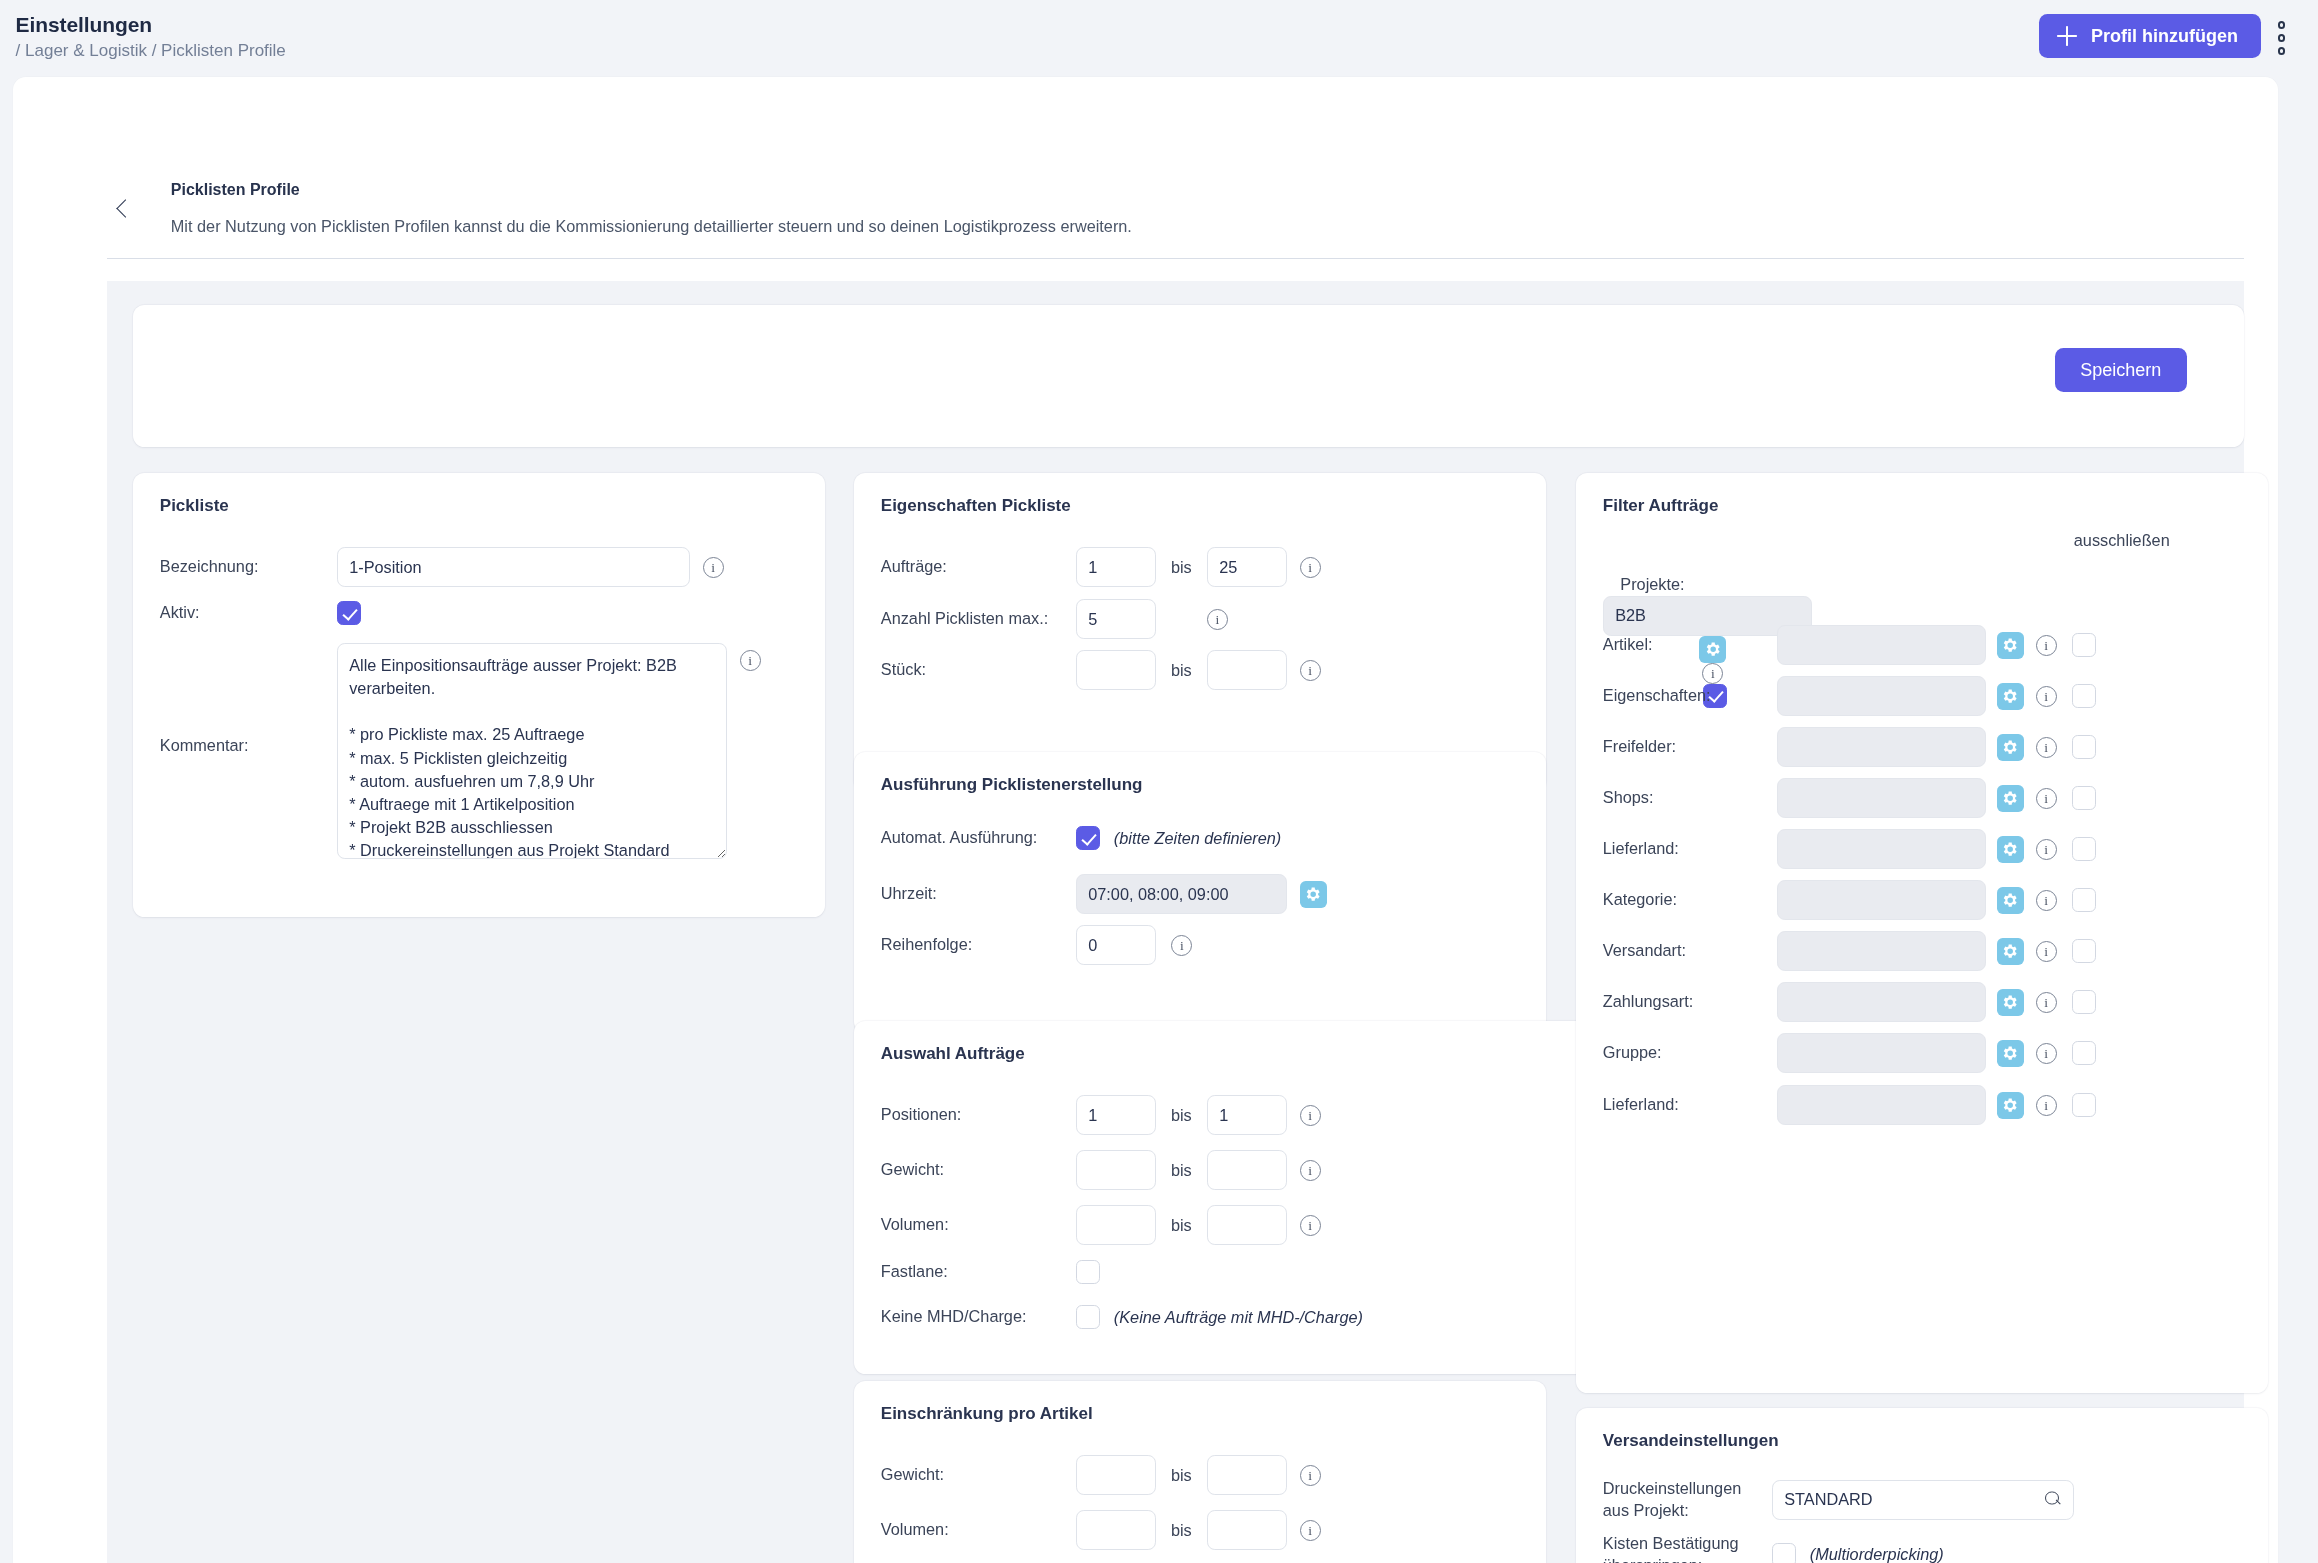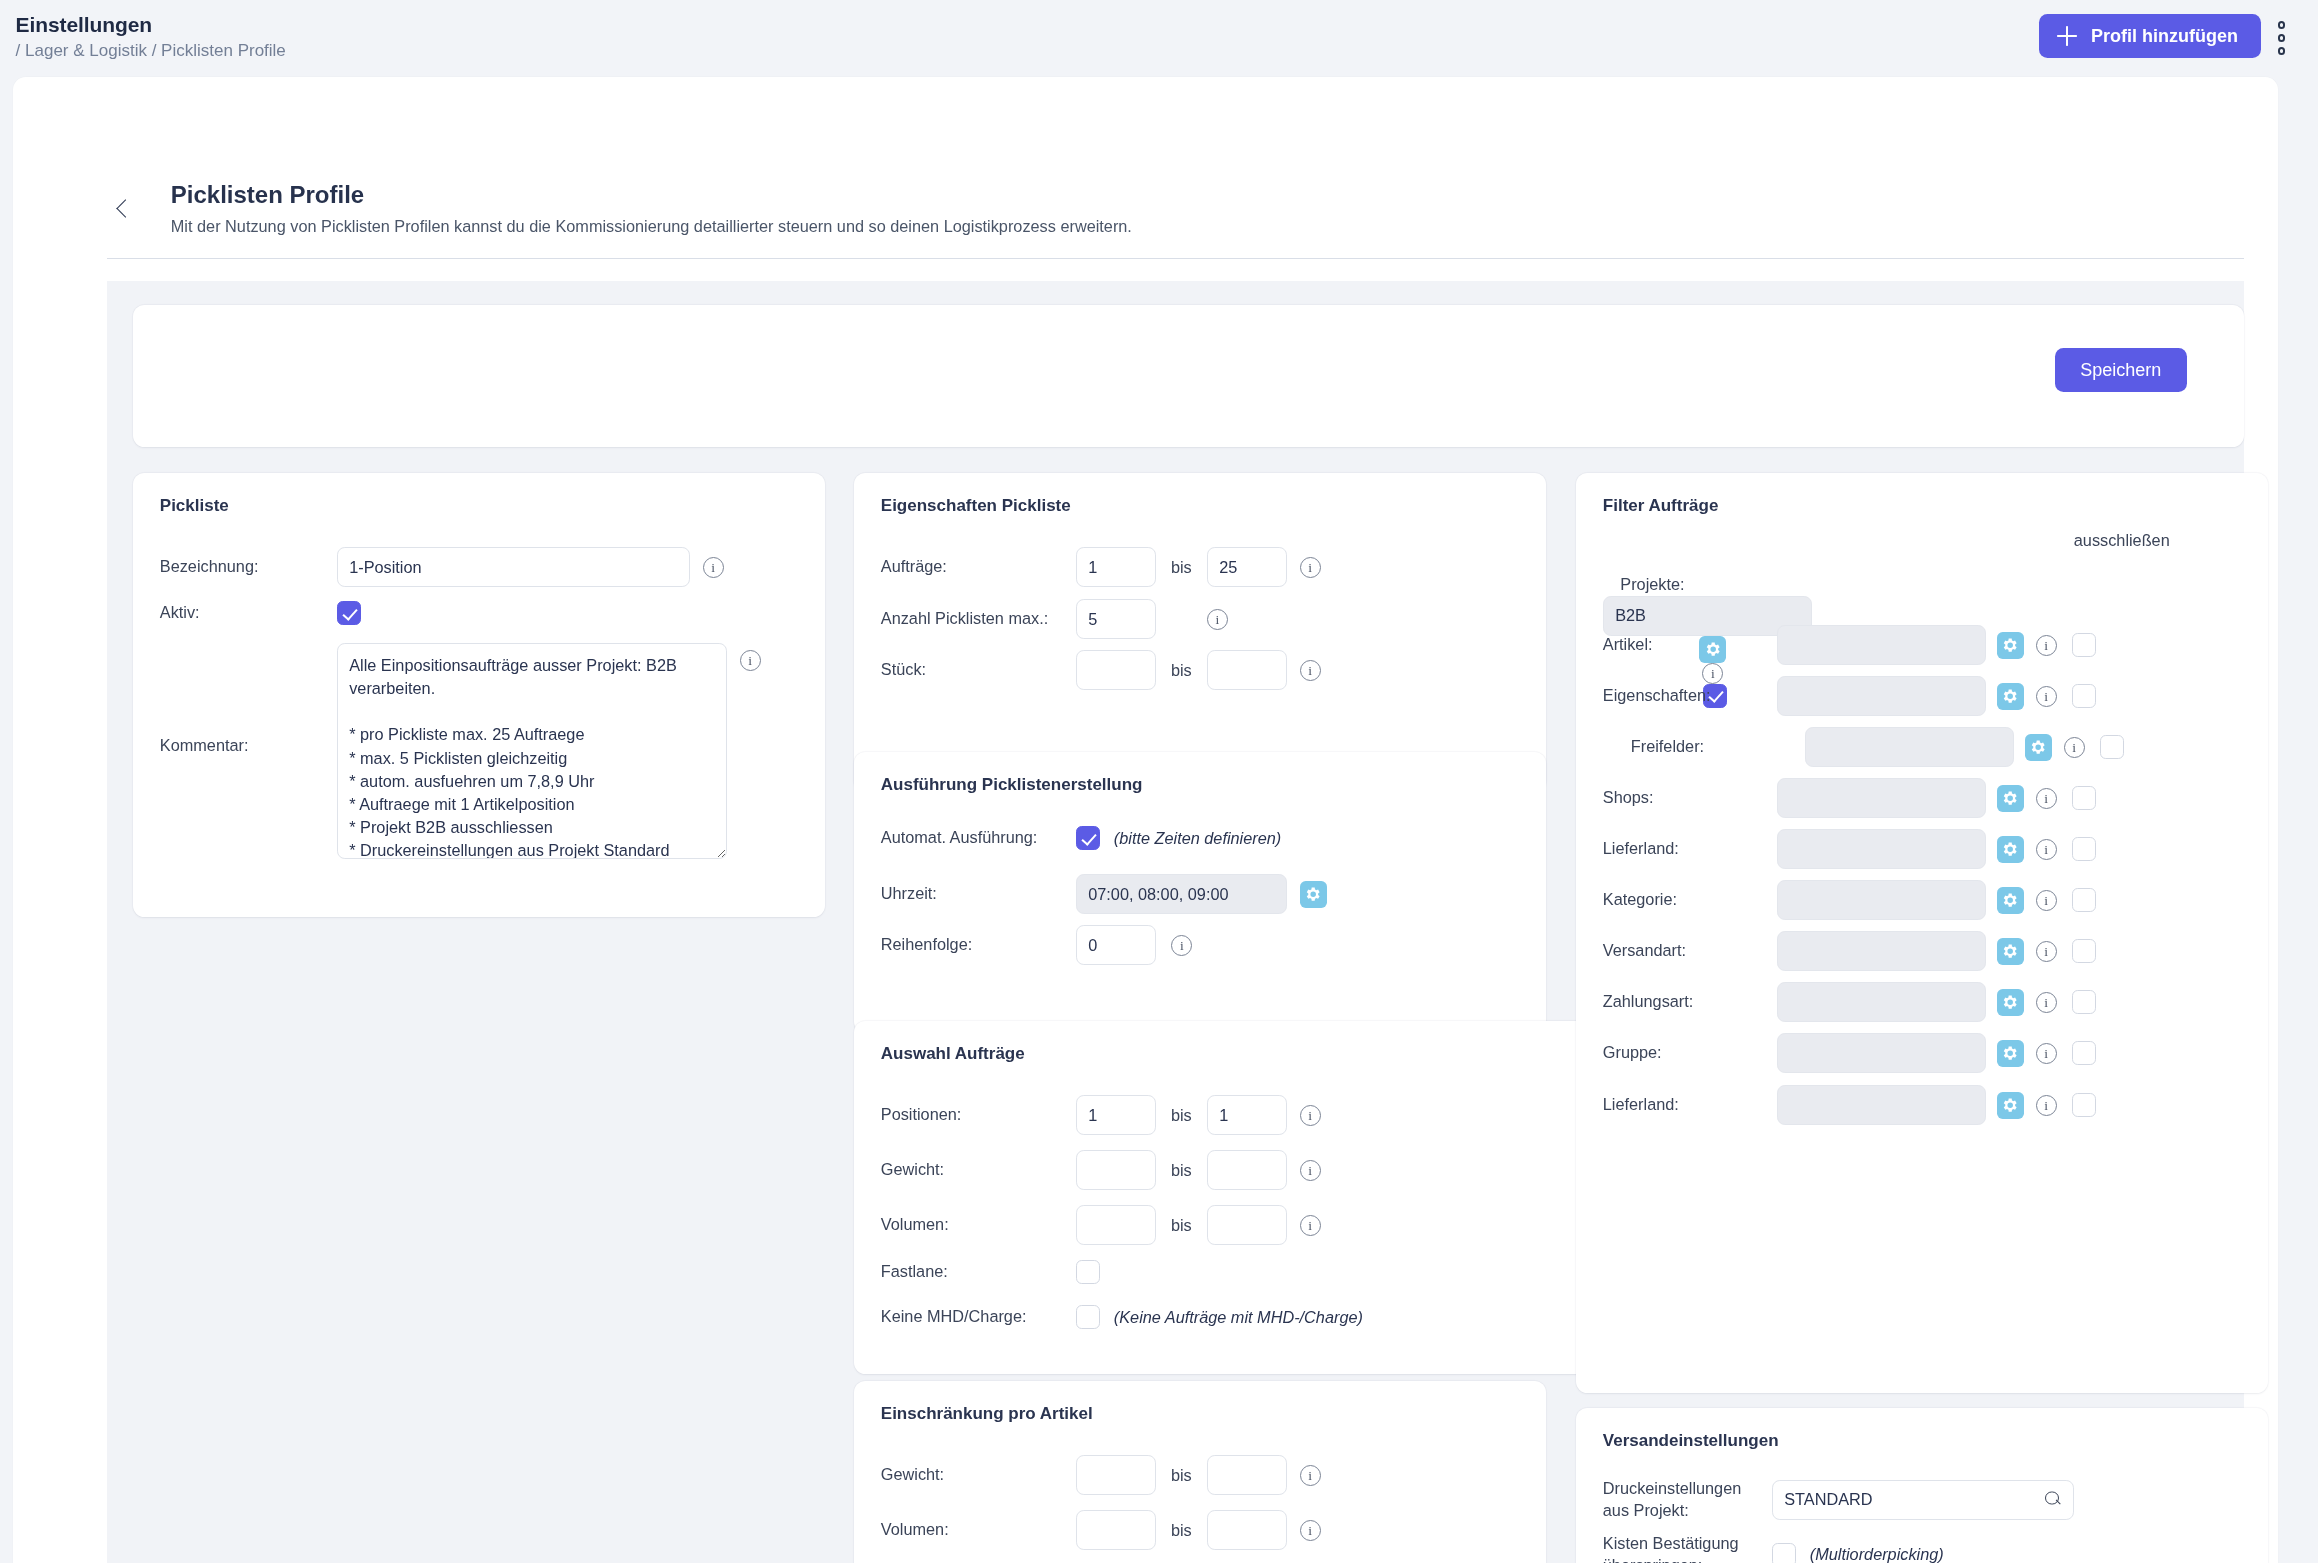--- a/index.html
+++ b/index.html
@@ -55,21 +55,21 @@
     cursor: pointer;
   }
   .back-chevron::before {
     content: ""; position: absolute; left: 5.7px; top: 3.5px;
     width: 12px; height: 12px;
     border-left: 1.8px solid #2b3550; border-bottom: 1.8px solid #2b3550;
     transform: rotate(45deg);
   }
   .page-title {
     position: absolute; left: 158px; top: 104px;
-    font-size: 24px; font-weight: bold; color: #27324d;
+    font-size: 16px; font-weight: bold; color: #27324d;
   }
   .page-sub {
     position: absolute; left: 158px; top: 140px;
     font-size: 16.3px; color: #4a5568;
   }
   .head-divider {
     position: absolute; left: 94px; top: 181px; width: 2137px; height: 0.7px;
     background: #d9dee7;
   }
 
@@ -373,21 +373,21 @@
             <span class="lbl" style="width:174px;">Eigenschaften:</span>
             <input class="inp disabled" style="width: 209px;" readonly="">
             <span class="ico-gear" style="margin-left:11.4px;">
               <svg viewBox="0 0 24 24" fill="#ffffff">
                 <path d="M19.4 13a7.6 7.6 0 0 0 0-2l2-1.6-2-3.4-2.4 1a7.5 7.5 0 0 0-1.7-1L15 3.4h-4l-.3 2.6c-.6.2-1.2.6-1.7 1l-2.4-1-2 3.4L6.6 11a7.6 7.6 0 0 0 0 2l-2 1.6 2 3.4 2.4-1c.5.4 1 .8 1.7 1l.3 2.6h4l.3-2.6c.6-.2 1.2-.6 1.7-1l2.4 1 2-3.4-2-1.6zM13 15.6a3.6 3.6 0 1 1 0-7.2 3.6 3.6 0 0 1 0 7.2z" transform="translate(-1,0)"></path>
               </svg>
             </span>
             <span class="ico-info" style="margin-left:11.4px;">i</span>
             <span class="cbx" style="margin-left:15.6px;"></span>
           </div>
-          <div class="row" style="left: 27px; top: 254px; margin-left: 28px;">
+          <div class="row" style="left: 27px; top: 254px;">
             <span class="lbl" style="width:174px;">Freifelder:</span>
             <input class="inp disabled" style="width: 209px;" readonly="">
             <span class="ico-gear" style="margin-left:11.4px;">
               <svg viewBox="0 0 24 24" fill="#ffffff">
                 <path d="M19.4 13a7.6 7.6 0 0 0 0-2l2-1.6-2-3.4-2.4 1a7.5 7.5 0 0 0-1.7-1L15 3.4h-4l-.3 2.6c-.6.2-1.2.6-1.7 1l-2.4-1-2 3.4L6.6 11a7.6 7.6 0 0 0 0 2l-2 1.6 2 3.4 2.4-1c.5.4 1 .8 1.7 1l.3 2.6h4l.3-2.6c.6-.2 1.2-.6 1.7-1l2.4 1 2-3.4-2-1.6zM13 15.6a3.6 3.6 0 1 1 0-7.2 3.6 3.6 0 0 1 0 7.2z" transform="translate(-1,0)"></path>
               </svg>
             </span>
             <span class="ico-info" style="margin-left:11.4px;">i</span>
             <span class="cbx" style="margin-left:15.6px;"></span>
           </div>

